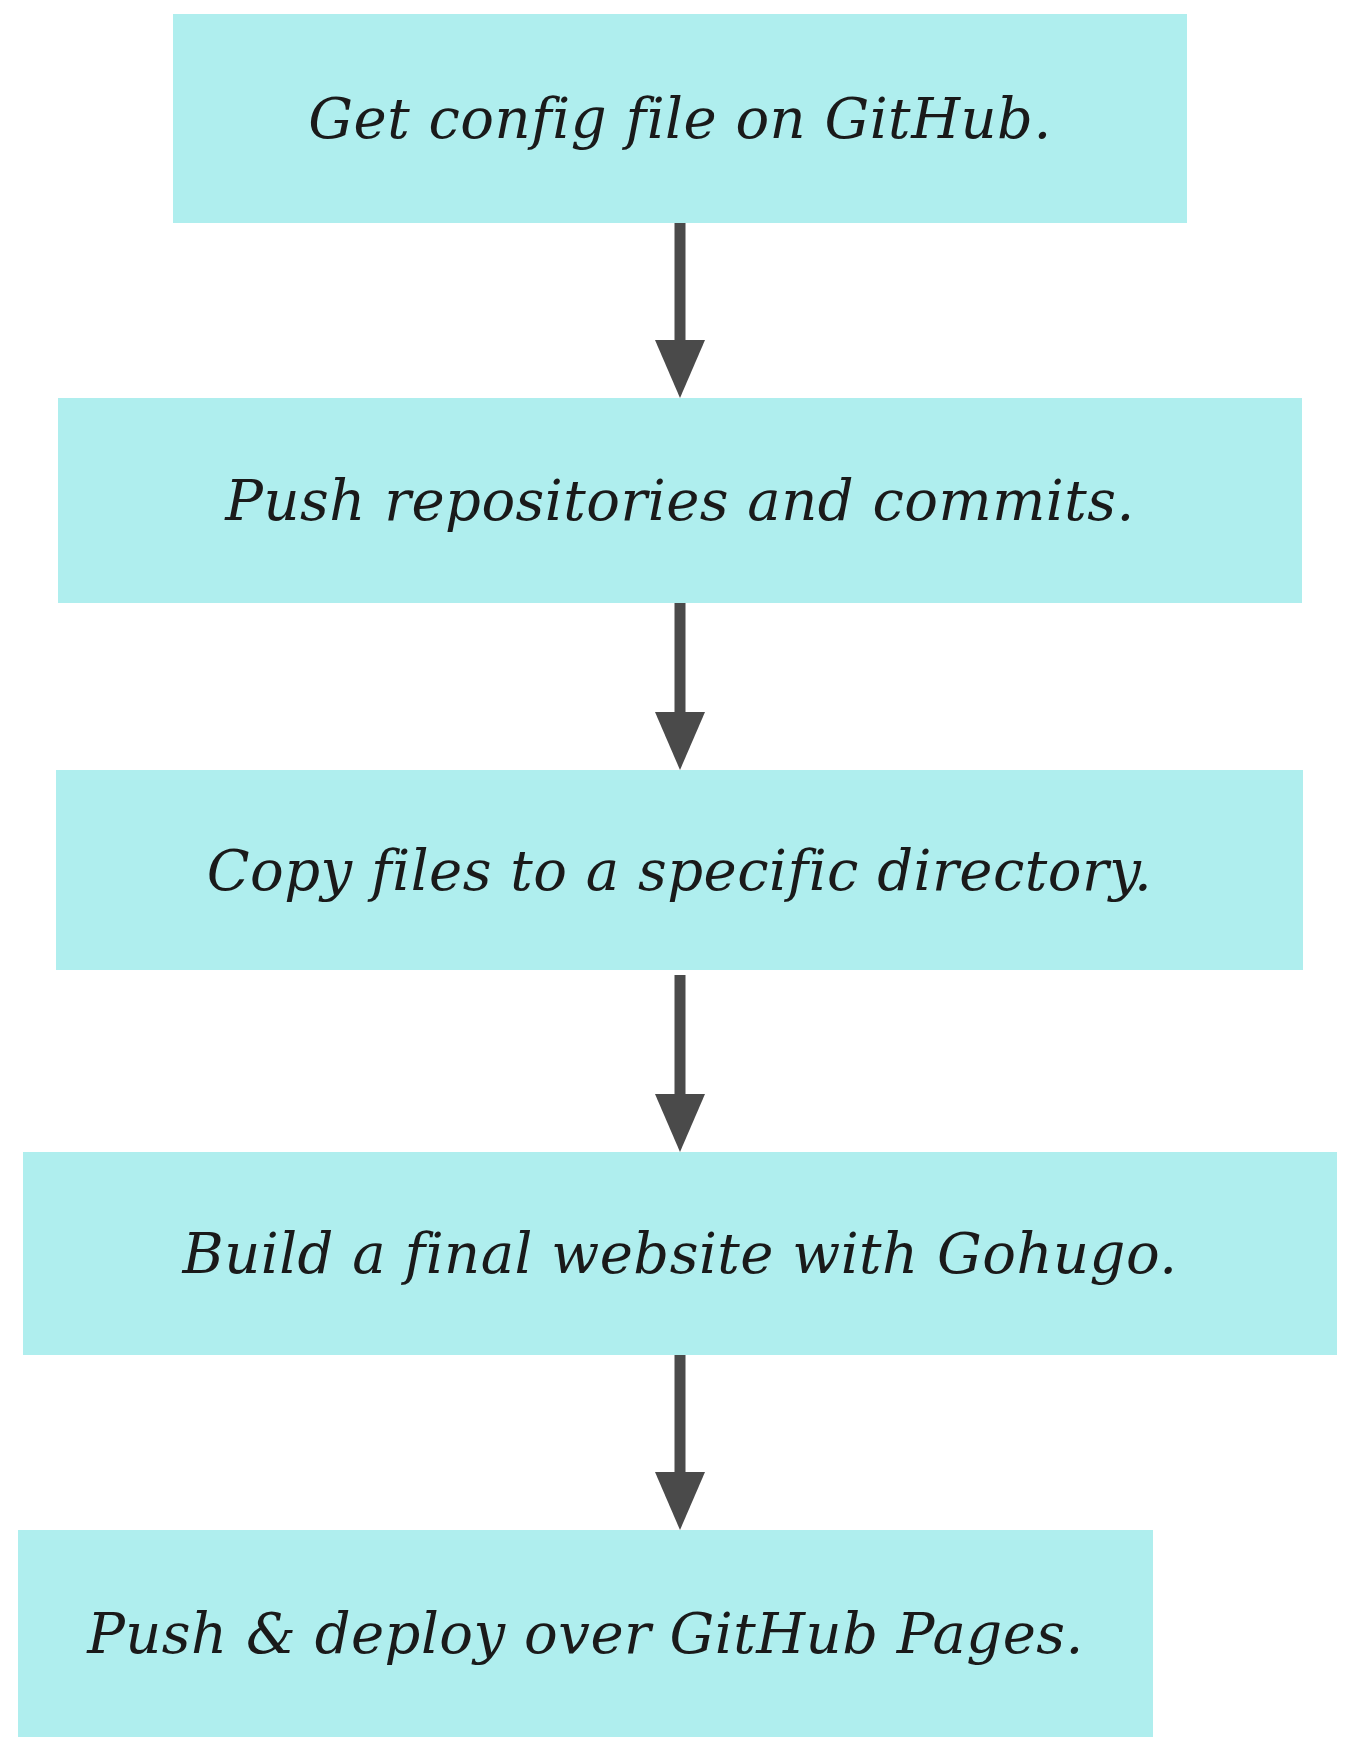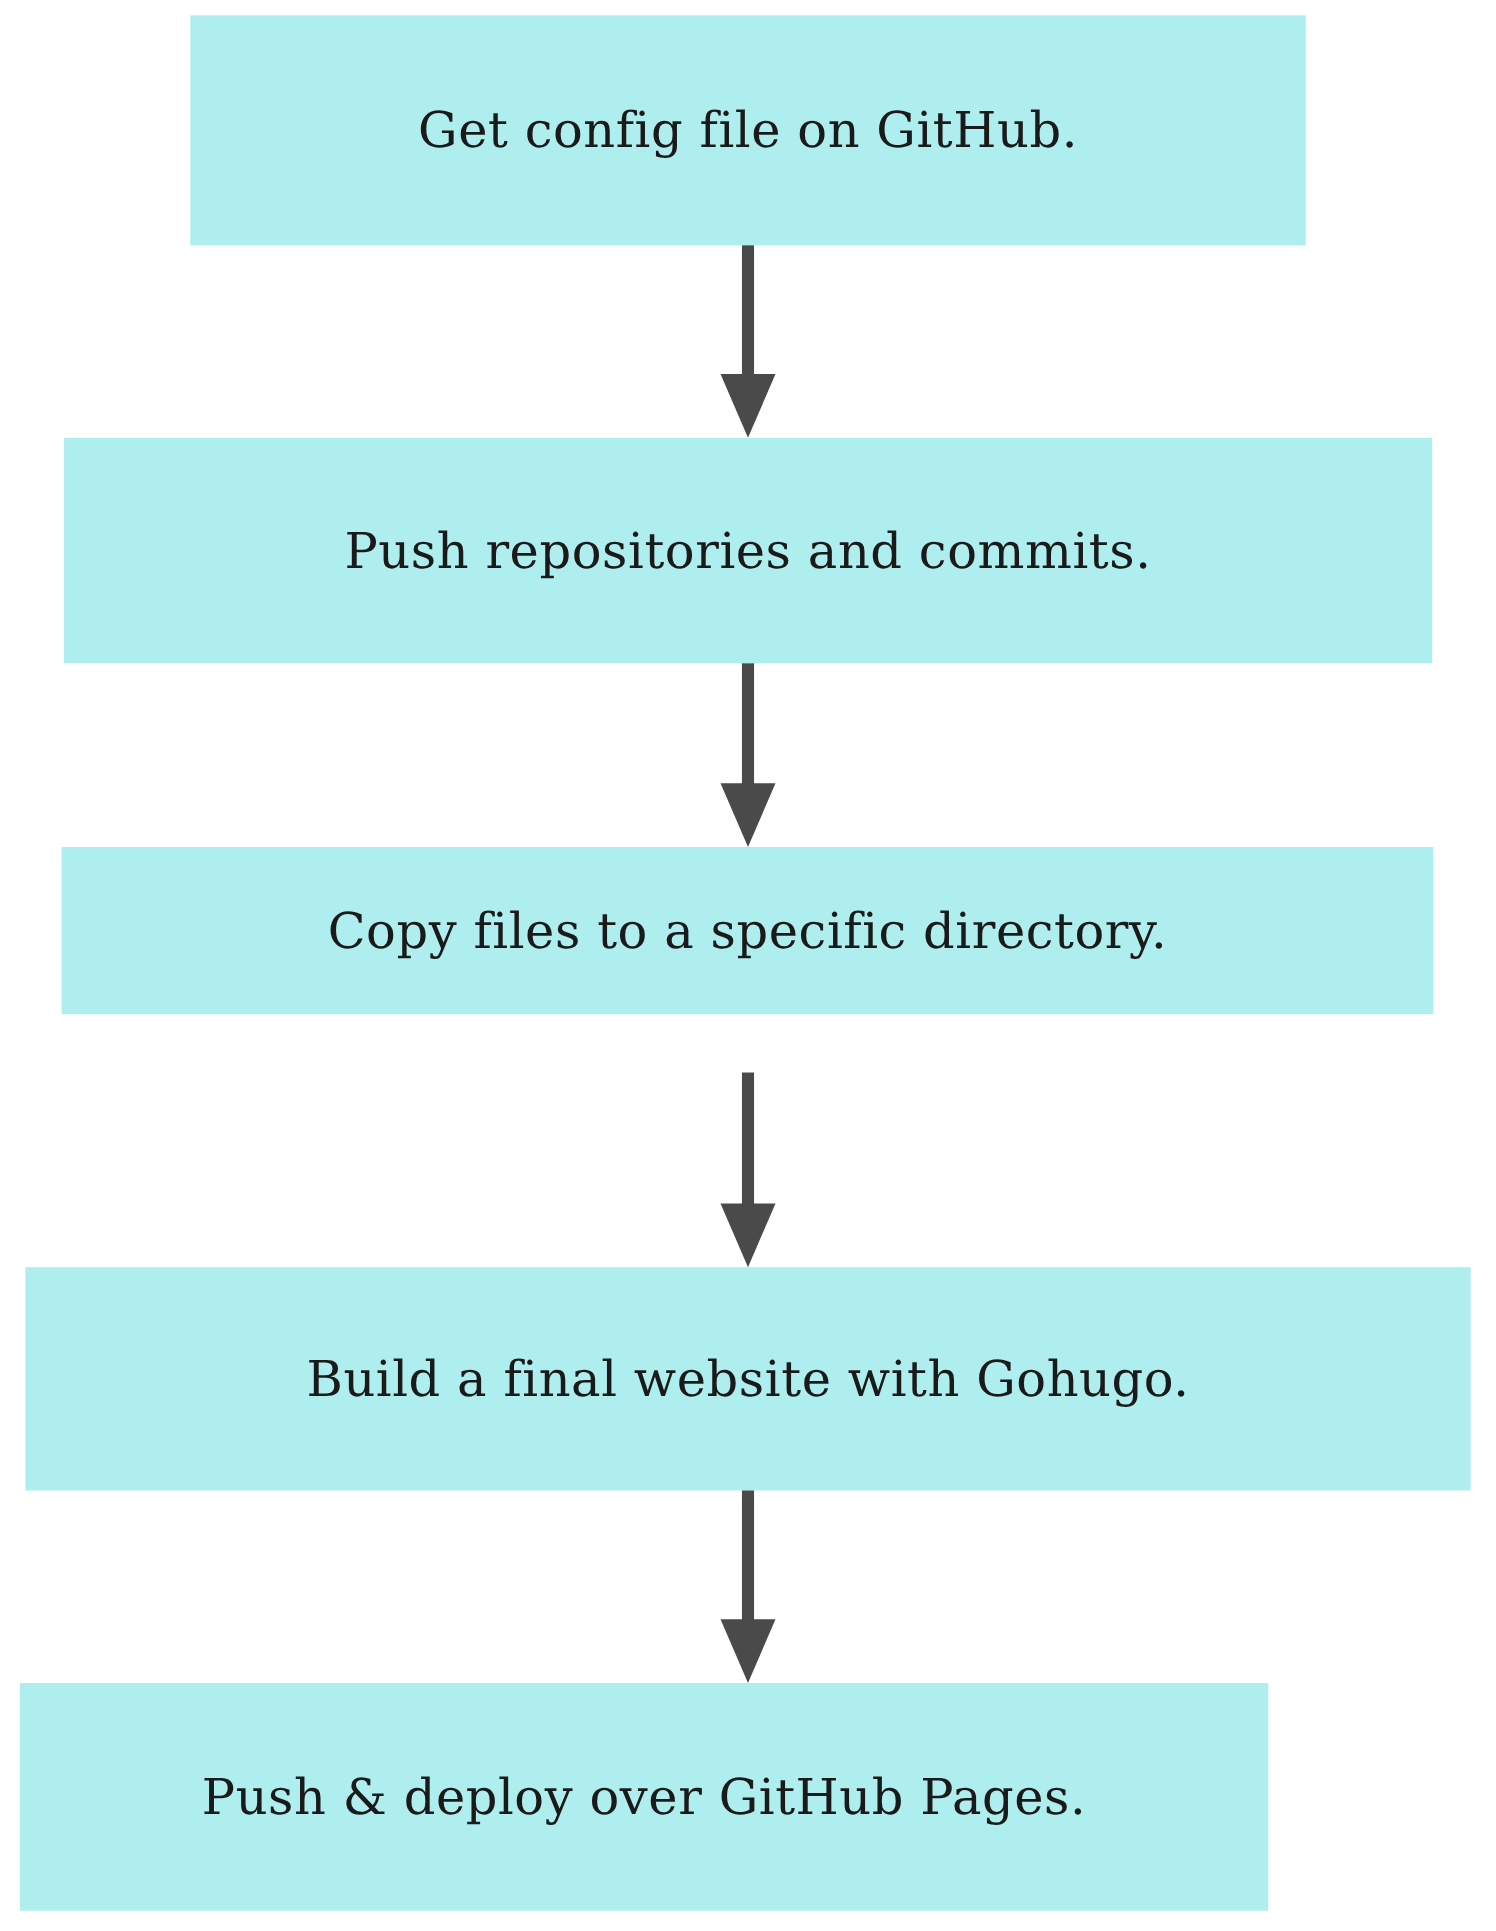--- a/index.html
+++ b/index.html
@@ -17,28 +17,29 @@
   }
   .node {
     position: absolute;
     background: var(--node_fill, #afeeee);
     display: flex;
     align-items: center;
     justify-content: center;
     text-align: center;
   }
   .node-label {
-    font-size: 45px;
+    font-size: 56px;
     color: var(--node_text, #1a1a1a);
     letter-spacing: 0.5px;
     white-space: nowrap;
+    font-style: italic;
   }
   .node-1 { left: 173px; top: 14px;   width: 1014px; height: 209px; }
   .node-2 { left: 58px;  top: 398px;  width: 1244px; height: 205px; }
-  .node-3 { left: 56px;  top: 770px;  width: 1247px; height: 152px; }
+  .node-3 { left: 56px;  top: 770px;  width: 1247px; height: 200px; }
   .node-4 { left: 23px;  top: 1152px; width: 1314px; height: 203px; }
   .node-5 { left: 18px;  top: 1530px; width: 1135px; height: 207px; }
 
   .arrow {
     position: absolute;
     left: 655px;
     width: 50px;
   }
   .arrow-1 { top: 223px;  height: 175px; }
   .arrow-2 { top: 603px;  height: 167px; }

